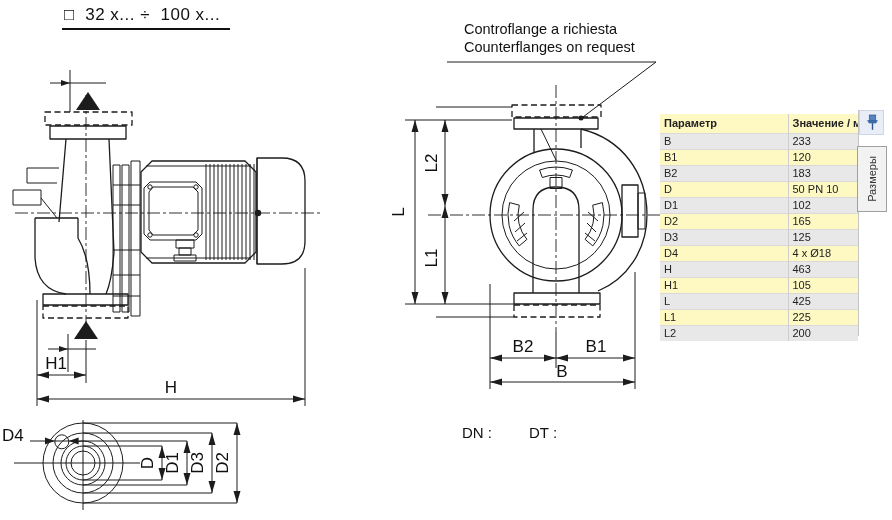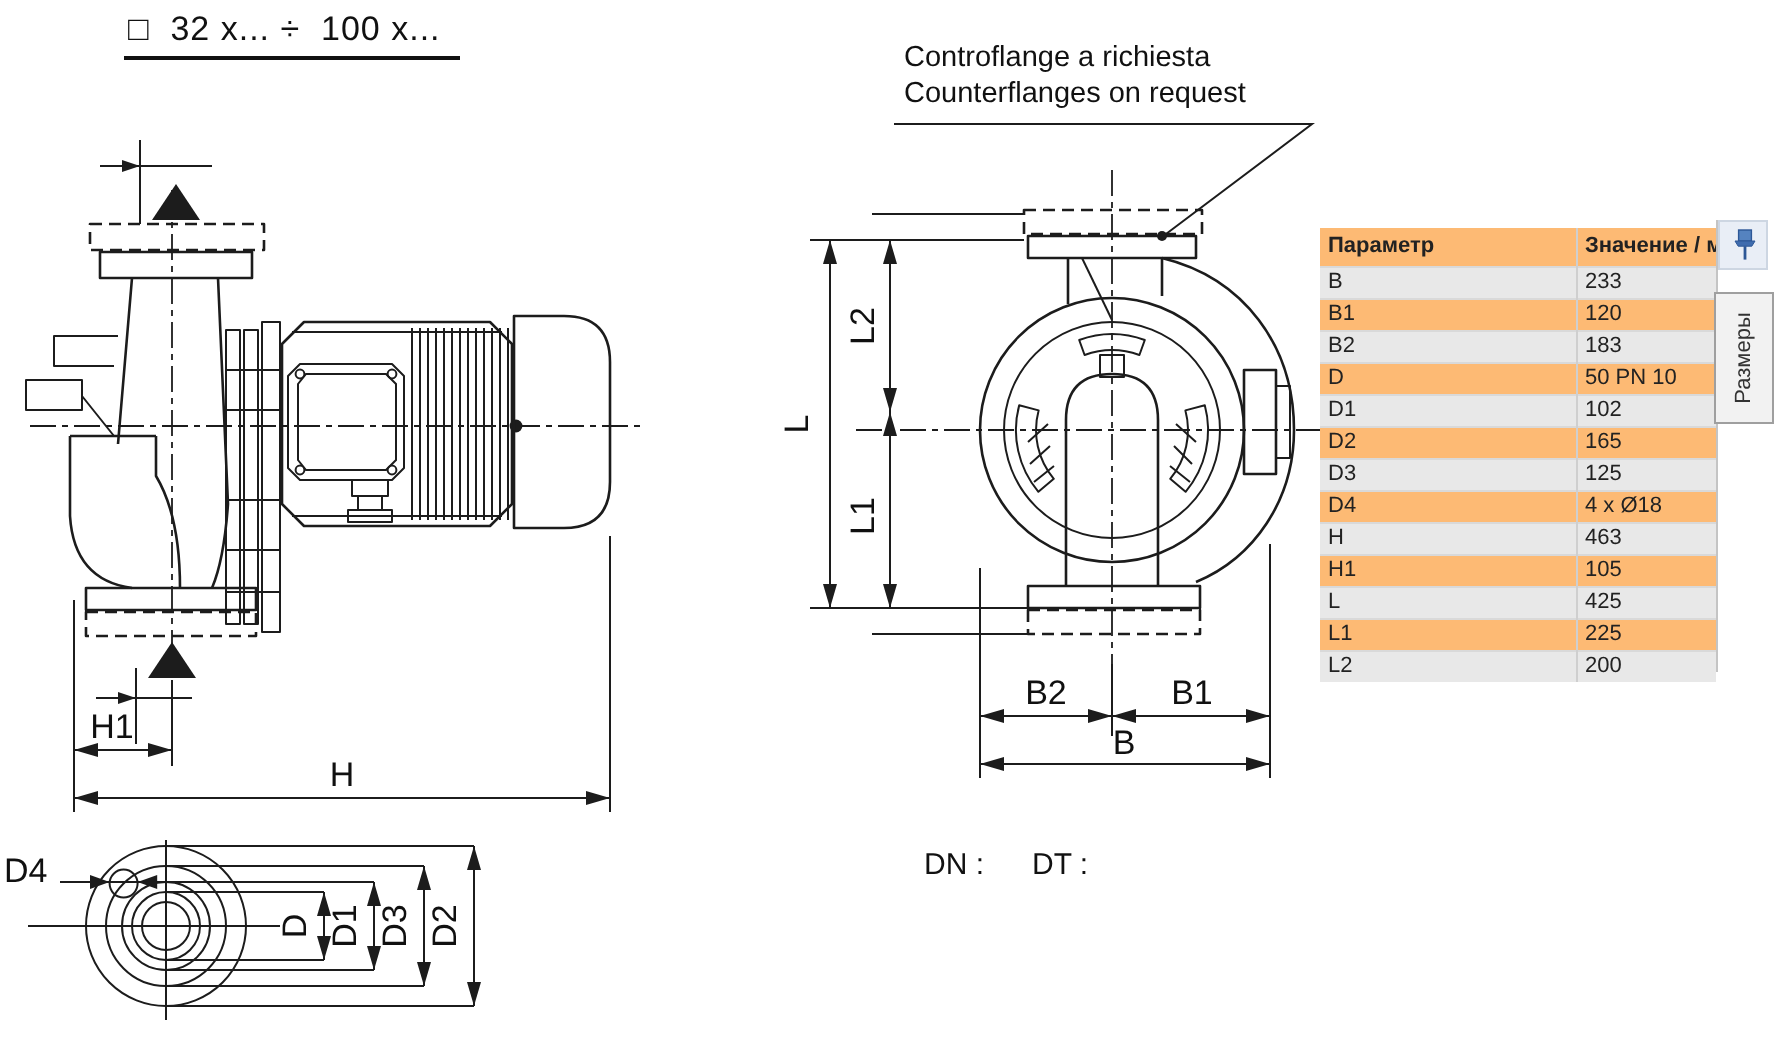--- a/index.html
+++ b/index.html
@@ -6,24 +6,24 @@
   body{width:892px;height:520px;font-family:"Liberation Sans",sans-serif;color:#111;}
   .stage{position:relative;width:892px;height:520px;background:#fff;overflow:hidden;}
   svg.art{position:absolute;left:0;top:0;}
   svg.art .ol{fill:none;stroke:#1c1c1c;stroke-width:1.3;stroke-linejoin:round;}
   svg.art .thin{fill:none;stroke:#1c1c1c;stroke-width:1;}
   svg.art .dash{stroke-dasharray:6 3.5;}
   svg.art .cl{fill:none;stroke:#1c1c1c;stroke-width:0.9;stroke-dasharray:13 3 3 3;}
   svg.art .dim{fill:none;stroke:#1c1c1c;stroke-width:1;}
   svg.art text.dl{font-family:"Liberation Sans",sans-serif;font-size:17px;fill:#101010;}
   .title{position:absolute;left:62px;top:5px;font-size:17px;letter-spacing:0.5px;border-bottom:2px solid #111;padding:0 10px 3px 2px;white-space:pre;}
-  .annotation{position:absolute;left:452px;top:20px;font-size:14.5px;line-height:18px;}
-  .legend{position:absolute;left:462px;top:422px;font-size:15px;line-height:22px;display:grid;grid-template-columns:50px auto;column-gap:4px;}
+  .annotation{position:absolute;left:464px;top:20px;font-size:14.5px;line-height:18px;}
+  .legend{position:absolute;left:462px;top:422px;font-size:15px;line-height:22px;display:grid;grid-template-columns:50px auto;column-gap:17px;}
   .legend .lab{font-weight:500;}
-  .dims{position:absolute;left:660px;top:114px;width:198px;border-collapse:collapse;table-layout:fixed;font-size:11px;color:#222;background:#fdba74;}
+  .dims{position:absolute;left:660px;top:114px;width:198px;border-collapse:collapse;table-layout:fixed;font-size:11px;color:#222;background:#fef9c3;}
   .dims th{font-weight:bold;text-align:left;padding:3px 0 4px 4px;white-space:nowrap;overflow:hidden;}
   .dims td{padding:1px 0 2px 4px;height:12px;white-space:nowrap;overflow:hidden;border-top:1px solid #d9d9d9;}
   .dims th+th,.dims td+td{border-left:1px solid #cfcfcf;}
   .dims tbody tr:nth-child(odd){background:#e8e8e8;}
   .panel-edge{position:absolute;left:858px;top:110px;height:226px;width:0;border-left:1px solid #c4c4c4;}
   .pin-btn{position:absolute;left:859px;top:110px;width:25px;height:25px;background:#e9eef6;border:1px solid #cdd6e2;box-sizing:border-box;display:flex;align-items:center;justify-content:center;cursor:pointer;}
   .side-tab{position:absolute;left:857px;top:146px;width:30px;height:66px;background:#f2f2f2;border:1px solid #9f9f9f;box-sizing:border-box;cursor:pointer;}
   .side-tab span{position:absolute;left:50%;top:50%;transform:translate(-50%,-50%) rotate(-90deg);font-size:11px;color:#333;white-space:nowrap;}
 </style>
 </head>

